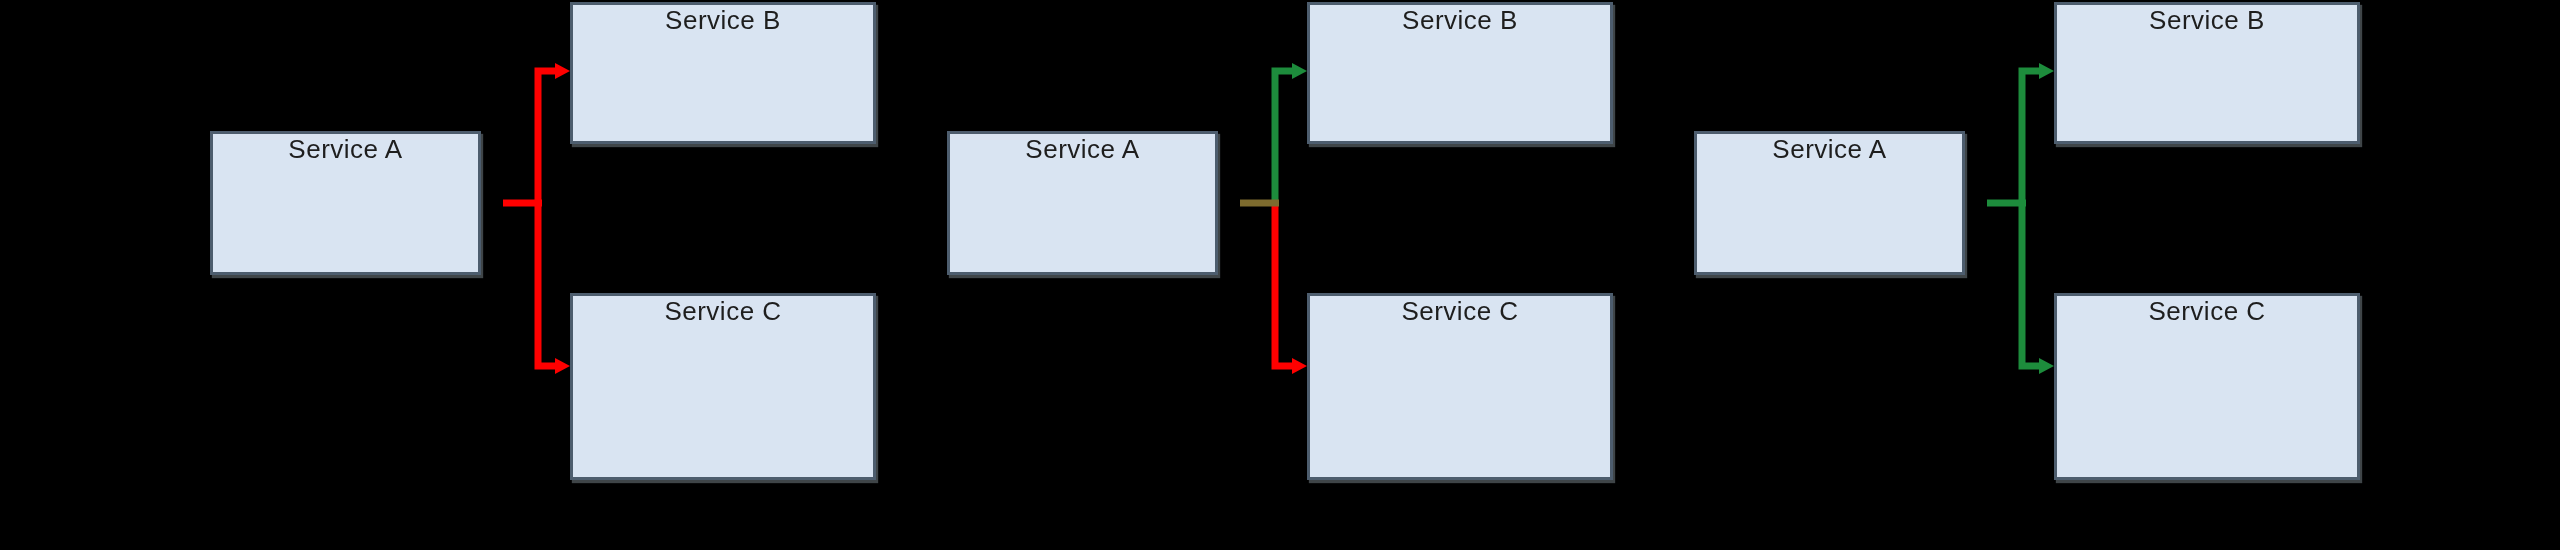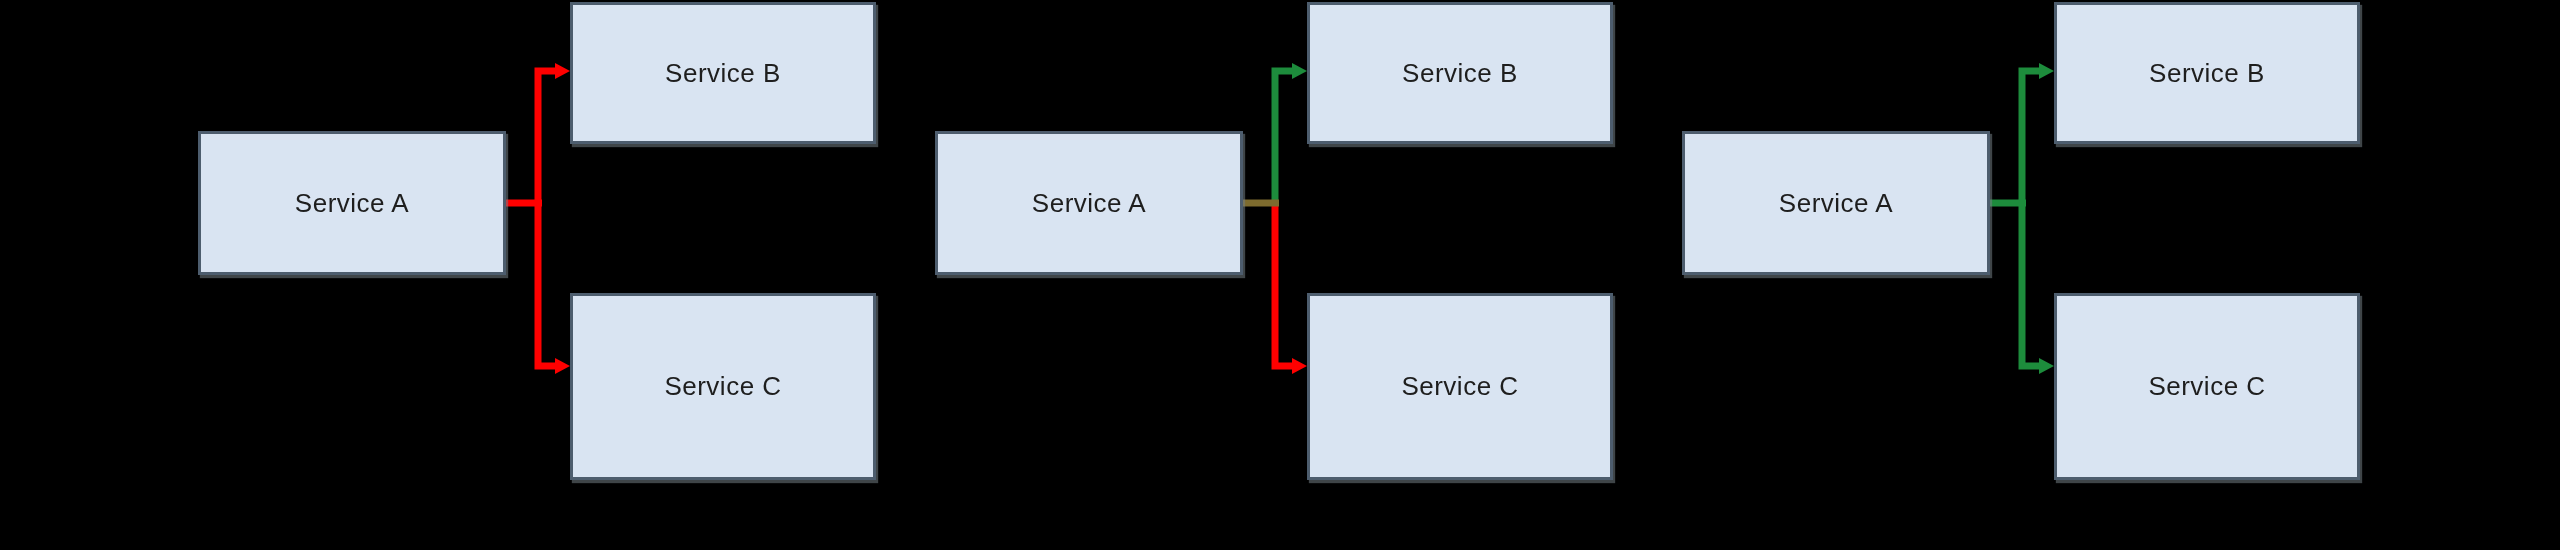--- a/index.html
+++ b/index.html
@@ -17,29 +17,29 @@
   }
   .g0{left:198px}
   .g1{left:935px}
   .g2{left:1682px}
   .node{
     position:absolute;
     box-sizing:border-box;
     background:var(--node-fill,#d9e4f2);
     border:3px solid var(--node-border,#4d5d6e);
     box-shadow:2px 3px 1px rgba(115,125,132,0.55);
-    display:flex;align-items:center;justify-content:center;
+    display:flex;align-items:flex-start;justify-content:center;
   }
   .node span{
     color:var(--label-color,#1e1e1e);
     font-size:26px;
     letter-spacing:0.5px;
     white-space:nowrap;
   }
-  .node-a{left:0;top:129px;width:308px;height:144px}
+  .node-a{left:12px;top:129px;width:271px;height:144px}
   .node-b{left:372px;top:0;width:306px;height:142px}
   .node-c{left:372px;top:291px;width:306px;height:187px}
   .wires{
     position:absolute;left:0;top:0;
     width:678px;height:436px;
     pointer-events:none;
   }
 </style>
 </head>
 <body>

